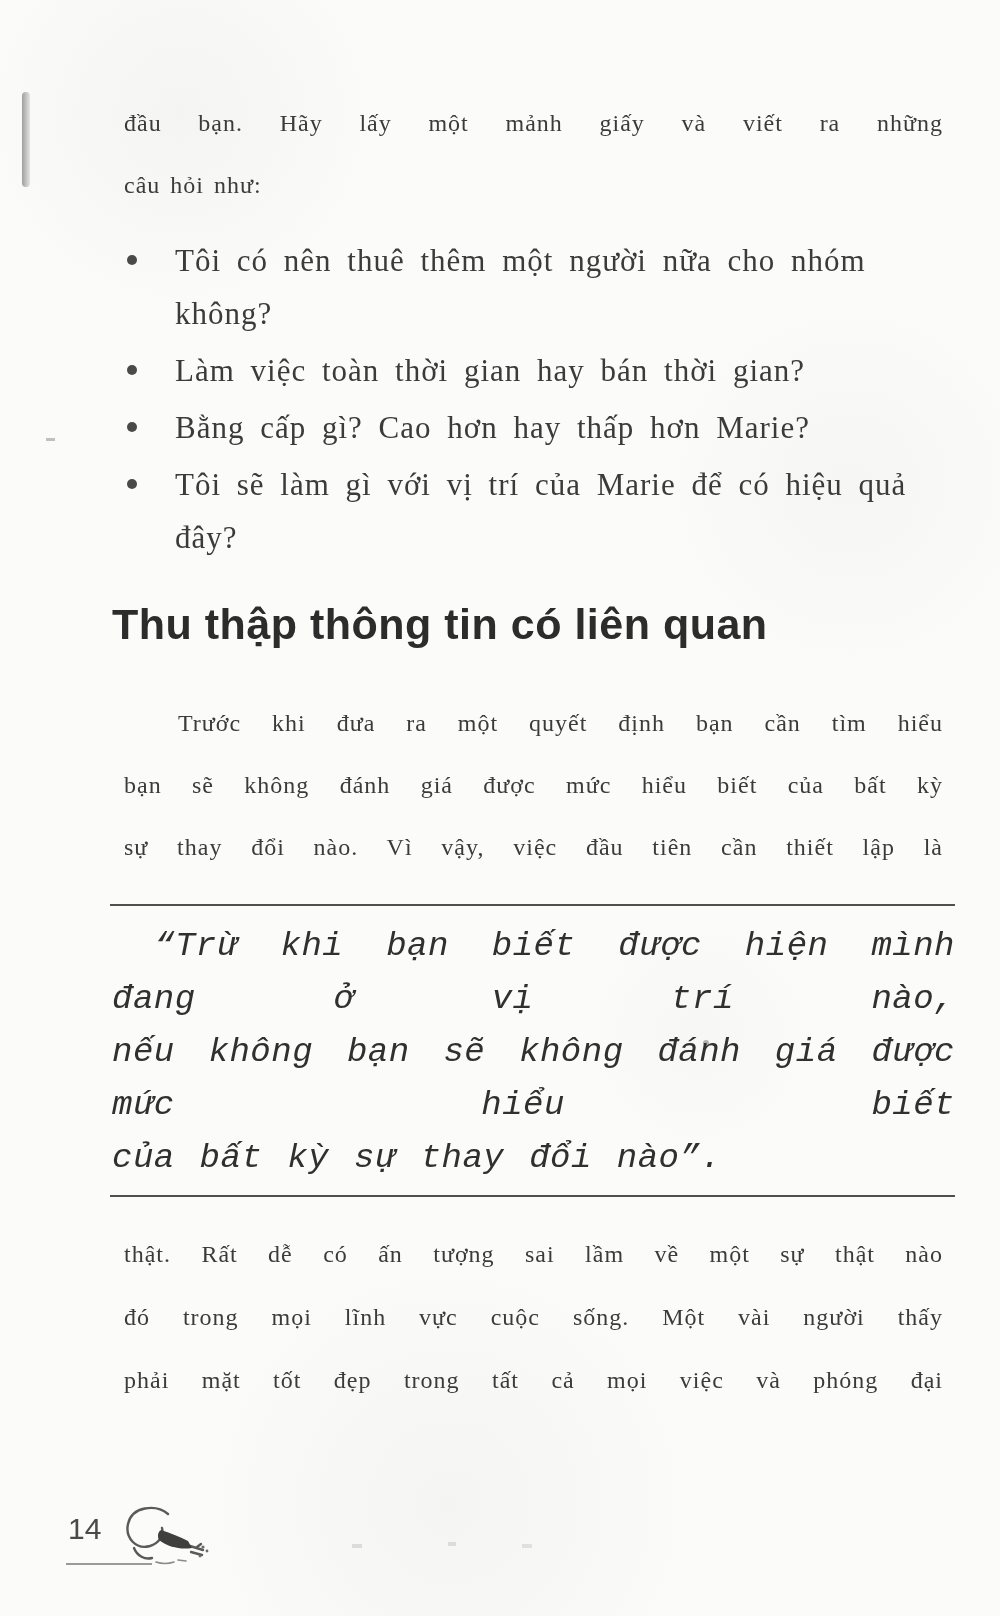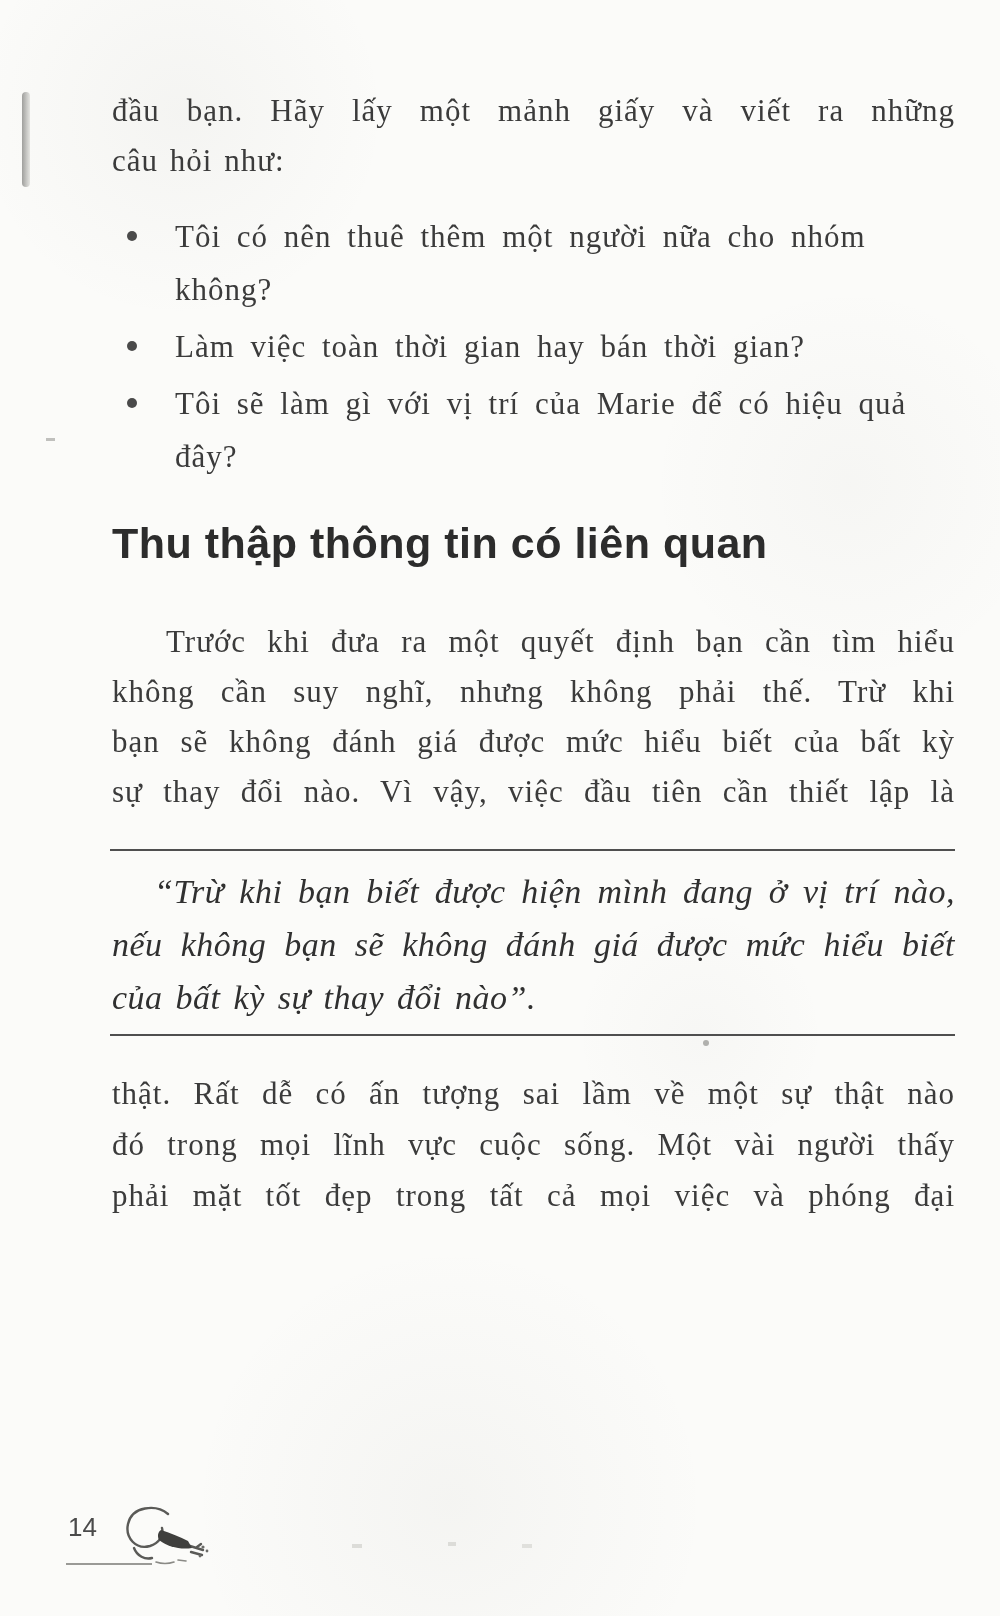--- a/index.html
+++ b/index.html
@@ -14,21 +14,21 @@
       radial-gradient(circle at 45% 93%, rgba(120,120,110,0.05), rgba(0,0,0,0) 16%),
       radial-gradient(circle at 70% 64%, rgba(120,120,110,0.03), rgba(0,0,0,0) 10%);
     font-family:"Liberation Serif", serif;
     color:#3b3b3b;
     overflow:hidden;
   }
   .content{
     position:absolute;left:112px;top:0;width:843px;padding-top:86px;
   }
   .line{
-    font-size:31px;line-height:50px;margin:0;
+    font-size:24px;line-height:50px;margin:12px;
     letter-spacing:1px;word-spacing:3px;
   }
   .j{text-align:justify;text-align-last:justify;}
   
   .bullets{list-style:none;margin:24px 0 0 0;padding:0;font-family:Liberation Serif, serif;}
   .bullet-item{position:relative;padding-left:63px;margin-bottom:4px;}
   .bullet-item .bline{font-size:31px;line-height:53px;margin:0;letter-spacing:1px;word-spacing:7px;}
   .bullet-dot{position:absolute;left:15px;top:21px;width:10px;height:10px;border-radius:50%;background:#4a4a4a;}
   
   .section-heading{
@@ -39,27 +39,27 @@
   
   .para1{margin-top:52px;}
   .para2{margin-top:32px;}
   .para2 .line{line-height:51px;}
   .indent{text-indent:54px;}
   
   .rule{border:none;border-top:2px solid #4f4f4f;width:845px;margin:0 0 0 -2px;}
   .rule-top{margin-top:32px;}
   .rule-bottom{margin-top:10px;}
   
-  .quote{margin-top:14px;font-style:italic;color:#303030;}
+  .quote{margin-top:14px;font-style:italic;color:#303030;font-family:Liberation Mono, monospace;}
   .quote .qline{font-size:34px;line-height:53px;margin:0;letter-spacing:0.5px;word-spacing:4px;}
   .quote .qindent{text-indent:42px;}
   
   .footer{position:absolute;left:66px;top:1508px;width:260px;height:80px;}
   .page-number{
-    font-family:"Liberation Sans", sans-serif;font-size:26px;color:#4a4a4a;
+    font-family:"Liberation Sans", sans-serif;font-size:30px;color:#4a4a4a;
     position:absolute;left:2px;top:4px;
   }
   .page-number-underline{position:absolute;left:0px;top:55px;width:86px;height:2px;background:#9a9a96;}
   .diver{position:absolute;left:38px;top:-8px;}
   
   .artifact{position:absolute;pointer-events:none;}
   .edge-streak{left:22px;top:92px;width:8px;height:95px;border-radius:4px;
     background:linear-gradient(to right,#6f6f6c,#d9d9d5);opacity:0.65;}
   .stray-dot{left:703px;top:1040px;width:6px;height:6px;border-radius:50%;background:#8a8a86;opacity:0.65;}
   .margin-tick{left:46px;top:438px;width:9px;height:3px;background:#c0c0bd;}
@@ -91,30 +91,33 @@
         <span class="bullet-dot"></span>
         <p class="bline">Tôi có nên thuê thêm một người nữa cho nhóm</p>
         <p class="bline">không?</p>
       </li>
       <li class="bullet-item">
         <span class="bullet-dot"></span>
         <p class="bline">Làm việc toàn thời gian hay bán thời gian?</p>
       </li>
       <li class="bullet-item">
         <span class="bullet-dot"></span>
+        <p class="bline">Bằng cấp gì? Cao hơn hay thấp hơn Marie?</p>
+      </li>
+      <li class="bullet-item">
+        <span class="bullet-dot"></span>
         <p class="bline">Tôi sẽ làm gì với vị trí của Marie để có hiệu quả</p>
         <p class="bline">đây?</p>
       </li>
     </ul>
 
     <h2 class="section-heading">Thu thập thông tin có liên quan</h2>
 
     <div class="para1">
       <p class="line j indent">Trước khi đưa ra một quyết định bạn cần tìm hiểu</p>
-      <p class="line j">không cần suy nghĩ, nhưng không phải thế. Trừ khi</p>
       <p class="line j">bạn sẽ không đánh giá được mức hiểu biết của bất kỳ</p>
       <p class="line j">sự thay đổi nào. Vì vậy, việc đầu tiên cần thiết lập là</p>
     </div>
 
     <hr class="rule rule-top">
     <div class="quote">
       <p class="qline j qindent">“Trừ khi bạn biết được hiện mình đang ở vị trí nào,</p>
       <p class="qline j">nếu không bạn sẽ không đánh giá được mức hiểu biết</p>
       <p class="qline">của bất kỳ sự thay đổi nào”.</p>
     </div>

